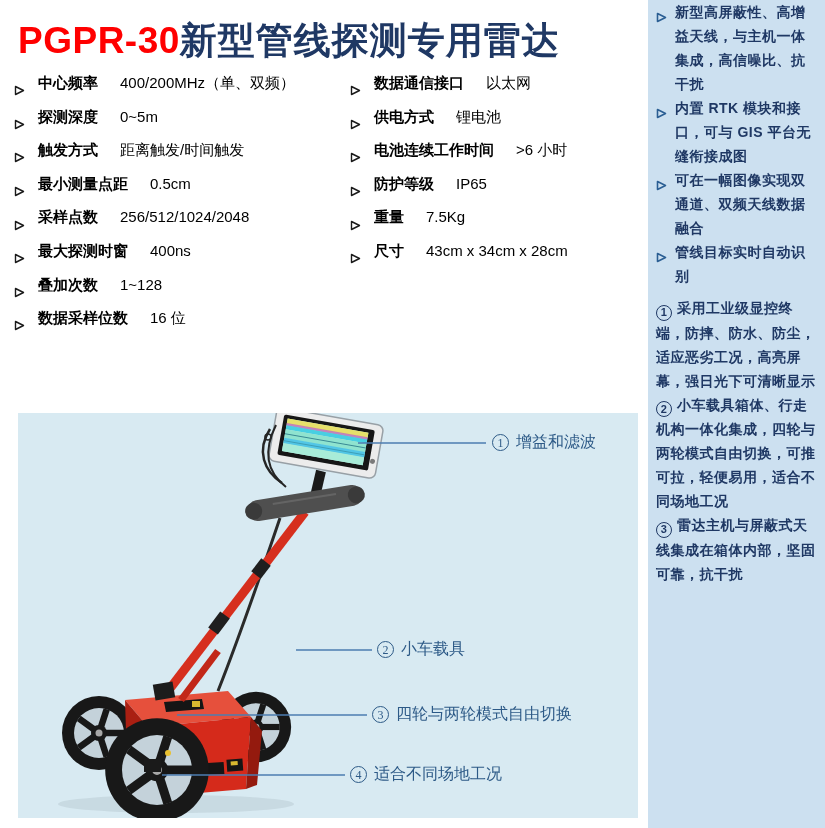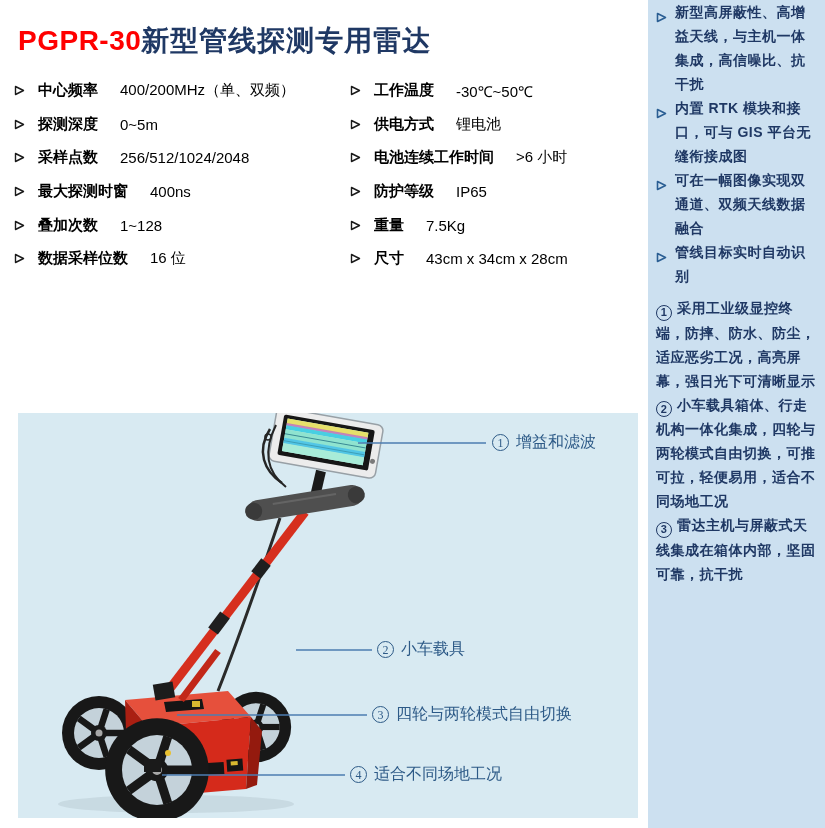--- a/index.html
+++ b/index.html
@@ -3,29 +3,29 @@
 <meta charset="utf-8">
 <style>
   :root{
     --red:#ff0000; --navy:#1f3864; --sidebar_bg:#cce0f0; --panel_bg:#d8eaf2;
     --callout:#2d5a87; --callout_line:#4d7cb0; --cart_red:#d52a1b; --ink:#000000;
   }
   *{margin:0;padding:0;box-sizing:border-box}
   html,body{background:#fff}
   body{width:825px;height:828px;position:relative;font-family:"Liberation Sans",sans-serif;overflow:hidden}
 
-  .page-title{position:absolute;left:18px;top:22px;font-size:28px;font-weight:bold;line-height:38px;letter-spacing:.5px;white-space:nowrap}
+  .page-title{position:absolute;left:18px;top:22px;font-size:37px;font-weight:bold;line-height:38px;letter-spacing:.5px;white-space:nowrap}
   .page-title .model{color:var(--red)}
   .page-title .tname{color:var(--navy);letter-spacing:1px}
 
   ul{list-style:none}
   .spec-col{position:absolute;top:74px}
   .spec-col.left{left:14px;width:335px}
   .spec-col.right{left:350px;width:298px}
-  .row{height:33.6px;display:flex;align-items:center;font-size:15px;color:var(--ink);white-space:nowrap}
+  .row{height:33.6px;display:flex;font-size:15px;color:var(--ink);white-space:nowrap}
   .row .arr{width:24px;flex:none;display:flex;align-items:center}
   .row .lbl{font-weight:bold}
   .row .val{margin-left:22px}
 
   .sidebar{position:absolute;left:648px;top:0;width:177px;height:828px;background:var(--sidebar_bg);
            color:var(--navy);font-weight:bold;font-size:14px;line-height:24px;letter-spacing:.5px;
            padding:0 6px 0 8px}
   .feat{display:flex}
   .feat .sarr{width:19px;flex:none;padding-top:6px}
   .feat .ftext{flex:1}
@@ -65,20 +65,38 @@
       </span>
       <span class="lbl">探测深度</span>
       <span class="val">0~5m</span>
     </li>
   <li class="row">
       <span class="arr">
         <svg width="11" height="11" viewBox="0 0 11 11">
           <path d="M1.5 1.5 L9.5 5.5 L1.5 9.5 Z" fill="#fff" stroke="#1a1a1a" stroke-width="1.4" stroke-linejoin="round"></path>
         </svg>
       </span>
+      <span class="lbl">触发方式</span>
+      <span class="val">距离触发/时间触发</span>
+    </li>
+  <li class="row">
+      <span class="arr">
+        <svg width="11" height="11" viewBox="0 0 11 11">
+          <path d="M1.5 1.5 L9.5 5.5 L1.5 9.5 Z" fill="#fff" stroke="#1a1a1a" stroke-width="1.4" stroke-linejoin="round"></path>
+        </svg>
+      </span>
+      <span class="lbl">最小测量点距</span>
+      <span class="val">0.5cm</span>
+    </li>
+  <li class="row">
+      <span class="arr">
+        <svg width="11" height="11" viewBox="0 0 11 11">
+          <path d="M1.5 1.5 L9.5 5.5 L1.5 9.5 Z" fill="#fff" stroke="#1a1a1a" stroke-width="1.4" stroke-linejoin="round"></path>
+        </svg>
+      </span>
       <span class="lbl">采样点数</span>
       <span class="val">256/512/1024/2048</span>
     </li>
   <li class="row">
       <span class="arr">
         <svg width="11" height="11" viewBox="0 0 11 11">
           <path d="M1.5 1.5 L9.5 5.5 L1.5 9.5 Z" fill="#fff" stroke="#1a1a1a" stroke-width="1.4" stroke-linejoin="round"></path>
         </svg>
       </span>
       <span class="lbl">最大探测时窗</span>
@@ -104,22 +122,22 @@
     </li>
 </ul>
 
 <ul class="spec-col right">
   <li class="row">
       <span class="arr">
         <svg width="11" height="11" viewBox="0 0 11 11">
           <path d="M1.5 1.5 L9.5 5.5 L1.5 9.5 Z" fill="#fff" stroke="#1a1a1a" stroke-width="1.4" stroke-linejoin="round"></path>
         </svg>
       </span>
-      <span class="lbl">工作温度</span>
-      <span class="val">-30℃~50℃</span>
+      <span class="lbl">数据通信接口</span>
+      <span class="val">以太网</span>
     </li>
   <li class="row">
       <span class="arr">
         <svg width="11" height="11" viewBox="0 0 11 11">
           <path d="M1.5 1.5 L9.5 5.5 L1.5 9.5 Z" fill="#fff" stroke="#1a1a1a" stroke-width="1.4" stroke-linejoin="round"></path>
         </svg>
       </span>
       <span class="lbl">供电方式</span>
       <span class="val">锂电池</span>
     </li>

